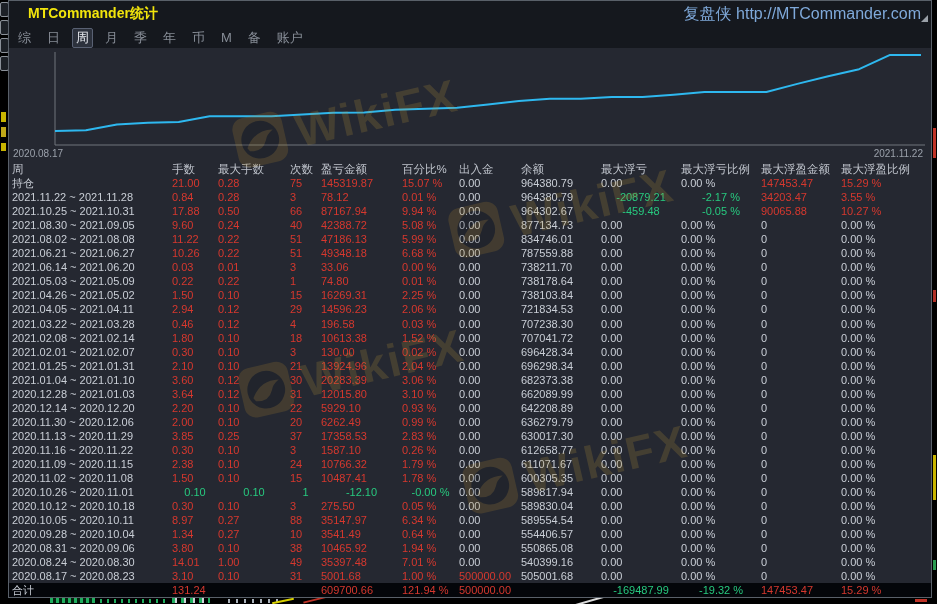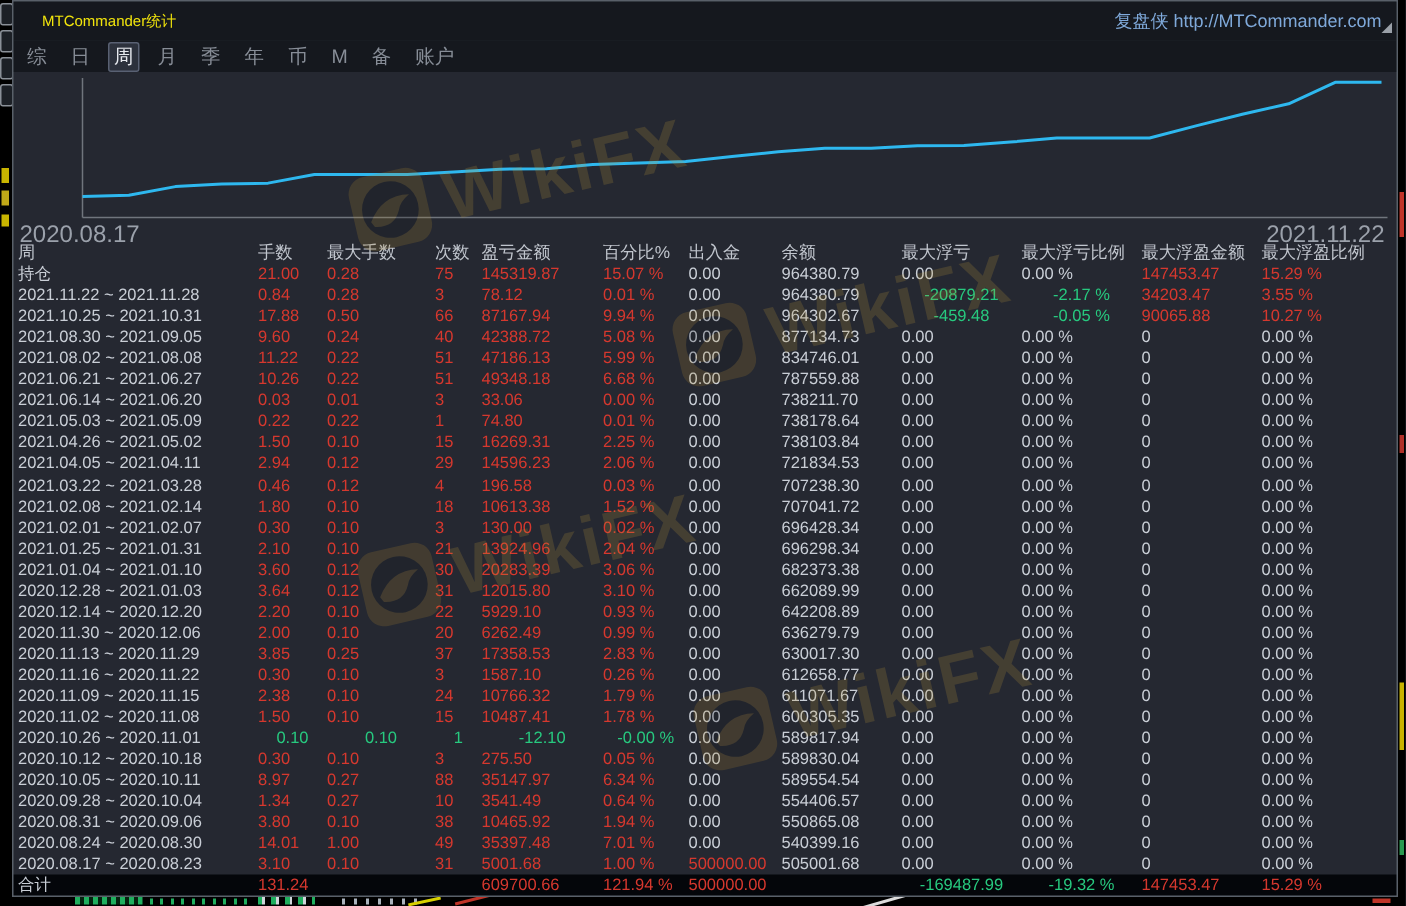--- a/index.html
+++ b/index.html
@@ -14,35 +14,35 @@
   
   .window{
     position:absolute; left:8px; top:0; width:924px; height:598px;
     background:#252831; border:1px solid #596069; box-sizing:border-box;
     z-index:2; overflow:hidden;
   }
   .titlebar{
     height:26px; background:#15181e; display:flex; align-items:center;
     justify-content:space-between; padding:0 10px 0 19px; box-sizing:border-box;
   }
-  .title{color:#f2e50c; font-weight:normal; font-size:10px;}
-  .titleright{color:#7fa9da; font-size:12px;}
+  .title{color:#f2e50c; font-weight:bold; font-size:14px;}
+  .titleright{color:#7fa9da; font-size:16px;}
   .menubar{
     height:21px; background:#15181e; display:flex; align-items:center;
     padding-left:9px; gap:16px;
   }
   .mi{color:#878d97; font-size:13px; cursor:default;}
   .mi.sel{
     color:#e6e9ee; background:#2c313c; border:1px solid #596173;
     border-radius:2px; padding:0 3px; margin:0 -4px;
   }
   
   .chart{position:relative; height:114px;}
   .chart svg{position:absolute; left:0; top:0;}
-  .xlabel{position:absolute; top:100px; font-size:16px; color:#9ba1ab;}
+  .xlabel{position:absolute; top:100px; font-size:10px; color:#9ba1ab;}
   .xlabel.left{left:4px;}
   .xlabel.right{right:8px;margin-left:16px;}
   
   .table{position:relative;}
   .trow{
     display:grid;
     grid-template-columns:160px 46px 72px 31px 81px 57px 62px 80px 80px 80px 80px auto;
     padding-left:3px; height:14.06px; line-height:14.2px; font-size:11px;
   }
   .trow.thead .c{color:#c0c5cd; font-size:11.5px;}

